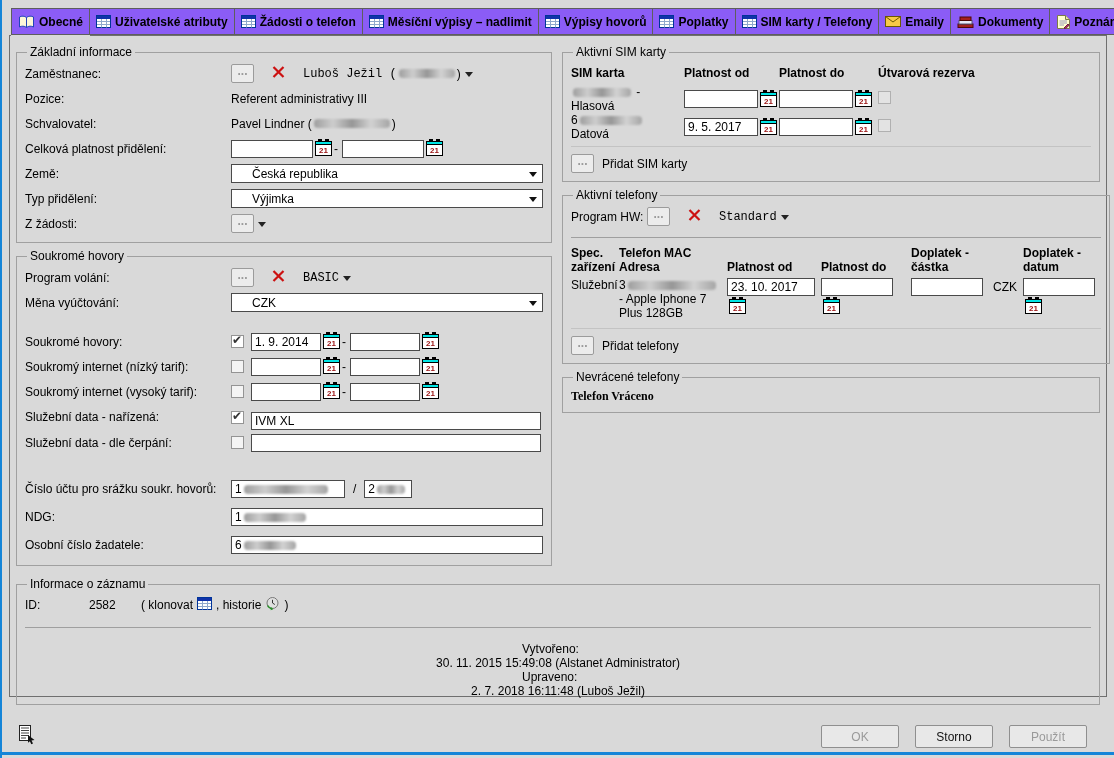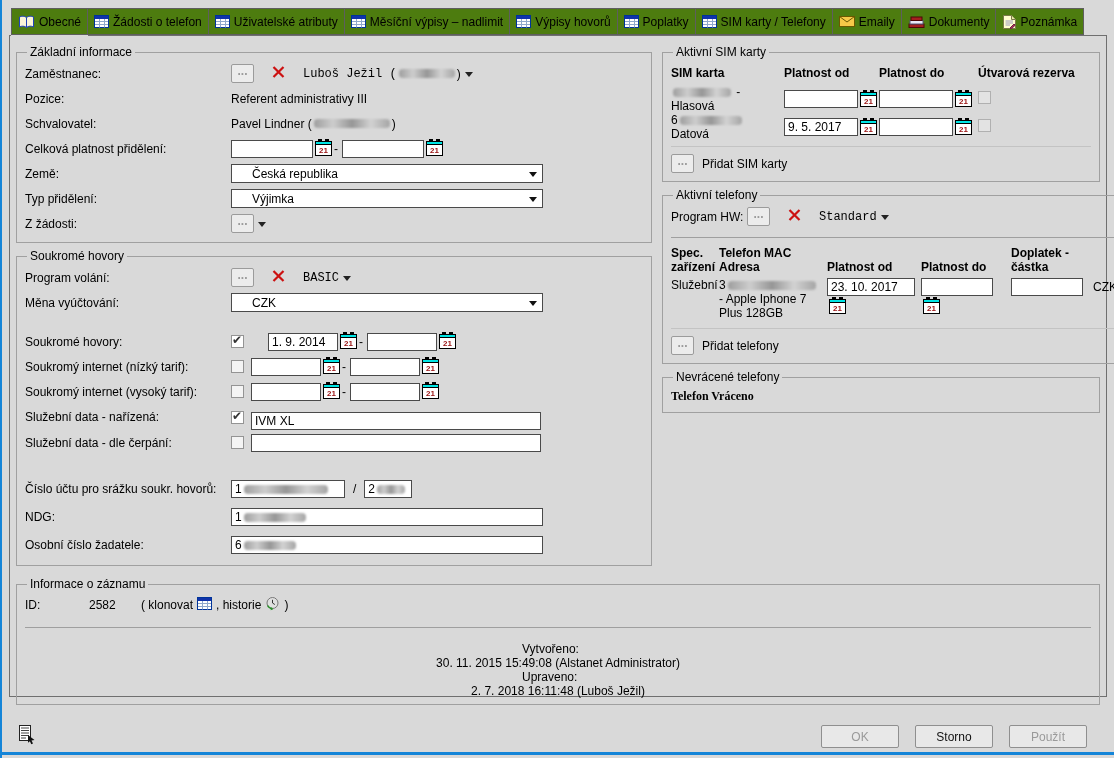--- a/index.html
+++ b/index.html
@@ -5,31 +5,31 @@
   * { box-sizing: border-box; }
   html,body { margin:0; padding:0; background:#bfbfbf; }
   body { width:1114px; height:758px; font-family:"Liberation Sans", sans-serif; font-size:12px; color:#000; }
   .window { position:relative; width:1114px; height:758px; background:#d9d9d9;
             border-left:2px solid #1585d8; overflow:hidden; }
   .blue-bottom { position:absolute; left:0; right:0; bottom:3px; height:3px; background:#1585d8; }
 
   
   .tabstrip { display:flex; align-items:flex-end; margin:8px 0 0 9px; position:relative; z-index:2; }
   .tab { display:flex; align-items:center; gap:4px; height:27px; padding:0 6px;
-         background:#4d7c0f; border:1px solid #5e5e5e; margin-left:-1px; white-space:nowrap;
-         font-weight:normal; font-size:12px; cursor:default; }
+         background:#8b5cf6; border:1px solid #5e5e5e; margin-left:-1px; white-space:nowrap;
+         font-weight:bold; font-size:12px; cursor:default; }
   .tab:first-child { margin-left:0; }
   .tab.active { position:relative; z-index:3; box-shadow:0 2px 0 0 #d9d9d9; }
   .tab .ticon { display:inline-flex; }
 
   
   .frame { position:relative; z-index:1; margin:0 7px; height:662px; border:1px solid #6f6f6f;
            background:#d9d9d9; padding:4px 6px; }
   .cols { display:flex; gap:10px; }
-  .col-left { width:636px; flex:none; }
+  .col-left { width:536px; flex:none; }
   .col-right { flex:1; min-width:0; }
 
   fieldset { border:1px solid #a0a0a0; margin:5px 0 6px; padding:2px 8px 6px; }
   legend { font-size:12px; padding:0 3px; margin-left:2px; }
 
   .frow { display:flex; align-items:center; min-height:25px; }
   .frow.h28 { min-height:28px; }
   .flabel { width:206px; flex:none; white-space:nowrap; }
   .spacer14 { height:14px; } .spacer20 { height:20px; }
 
@@ -128,31 +128,31 @@
       <span>Obecné</span>
     </div>
     <div class="tab">
       <span class="ticon">
         <svg width="15" height="13" viewBox="0 0 15 13">
             <rect x="0.5" y="0.5" width="14" height="12" fill="#fff" stroke="#003399"></rect>
             <rect x="1" y="1" width="13" height="3" fill="#1133aa"></rect>
             <path d="M5.5 4V12.5 M10.5 4V12.5 M1 6.5H14 M1 9.5H14" stroke="#8fa8cc" fill="none"></path>
           </svg>
       </span>
-      <span>Žádosti o telefon</span>
+      <span>Uživatelské atributy</span>
     </div>
     <div class="tab">
       <span class="ticon">
         <svg width="15" height="13" viewBox="0 0 15 13">
             <rect x="0.5" y="0.5" width="14" height="12" fill="#fff" stroke="#003399"></rect>
             <rect x="1" y="1" width="13" height="3" fill="#1133aa"></rect>
             <path d="M5.5 4V12.5 M10.5 4V12.5 M1 6.5H14 M1 9.5H14" stroke="#8fa8cc" fill="none"></path>
           </svg>
       </span>
-      <span>Uživatelské atributy</span>
+      <span>Žádosti o telefon</span>
     </div>
     <div class="tab">
       <span class="ticon">
         <svg width="15" height="13" viewBox="0 0 15 13">
             <rect x="0.5" y="0.5" width="14" height="12" fill="#fff" stroke="#003399"></rect>
             <rect x="1" y="1" width="13" height="3" fill="#1133aa"></rect>
             <path d="M5.5 4V12.5 M10.5 4V12.5 M1 6.5H14 M1 9.5H14" stroke="#8fa8cc" fill="none"></path>
           </svg>
       </span>
       <span>Měsíční výpisy – nadlimit</span>
@@ -311,21 +311,21 @@
               <span>CZK</span>
               <span class="selarrow"></span>
             </div>
           </div>
 
           <div class="spacer14"></div>
 
           <div class="frow">
             <span class="flabel">Soukromé hovory:</span>
             <span class="cb checked"></span>
-            <input class="inp w70" style="margin-left: 24px;" value="1. 9. 2014">
+            <input class="inp w70" style="margin-left: 7px;" value="1. 9. 2014">
             <span class="cal">
                 <span class="cal-top"></span>
                 <span class="cal-num">21</span>
               </span>
             <span>-</span>
             <input class="inp w70" style="margin-left: 4px;">
             <span class="cal">
                 <span class="cal-top"></span>
                 <span class="cal-num">21</span>
               </span>

